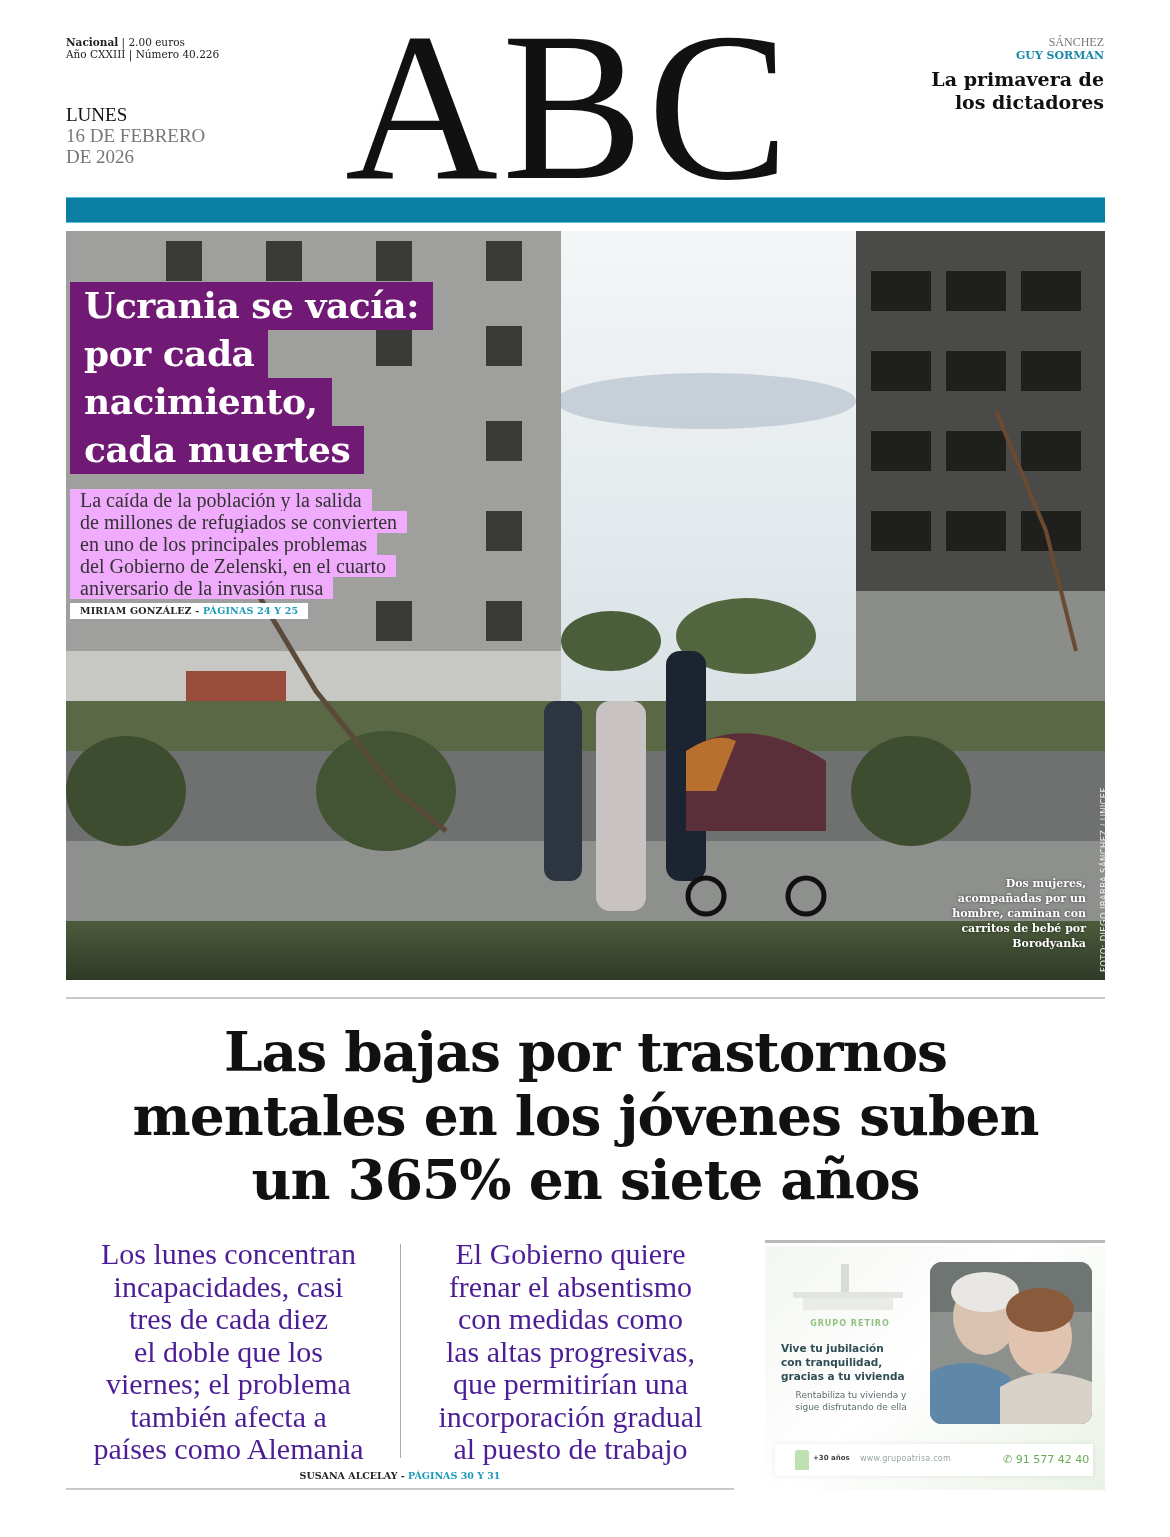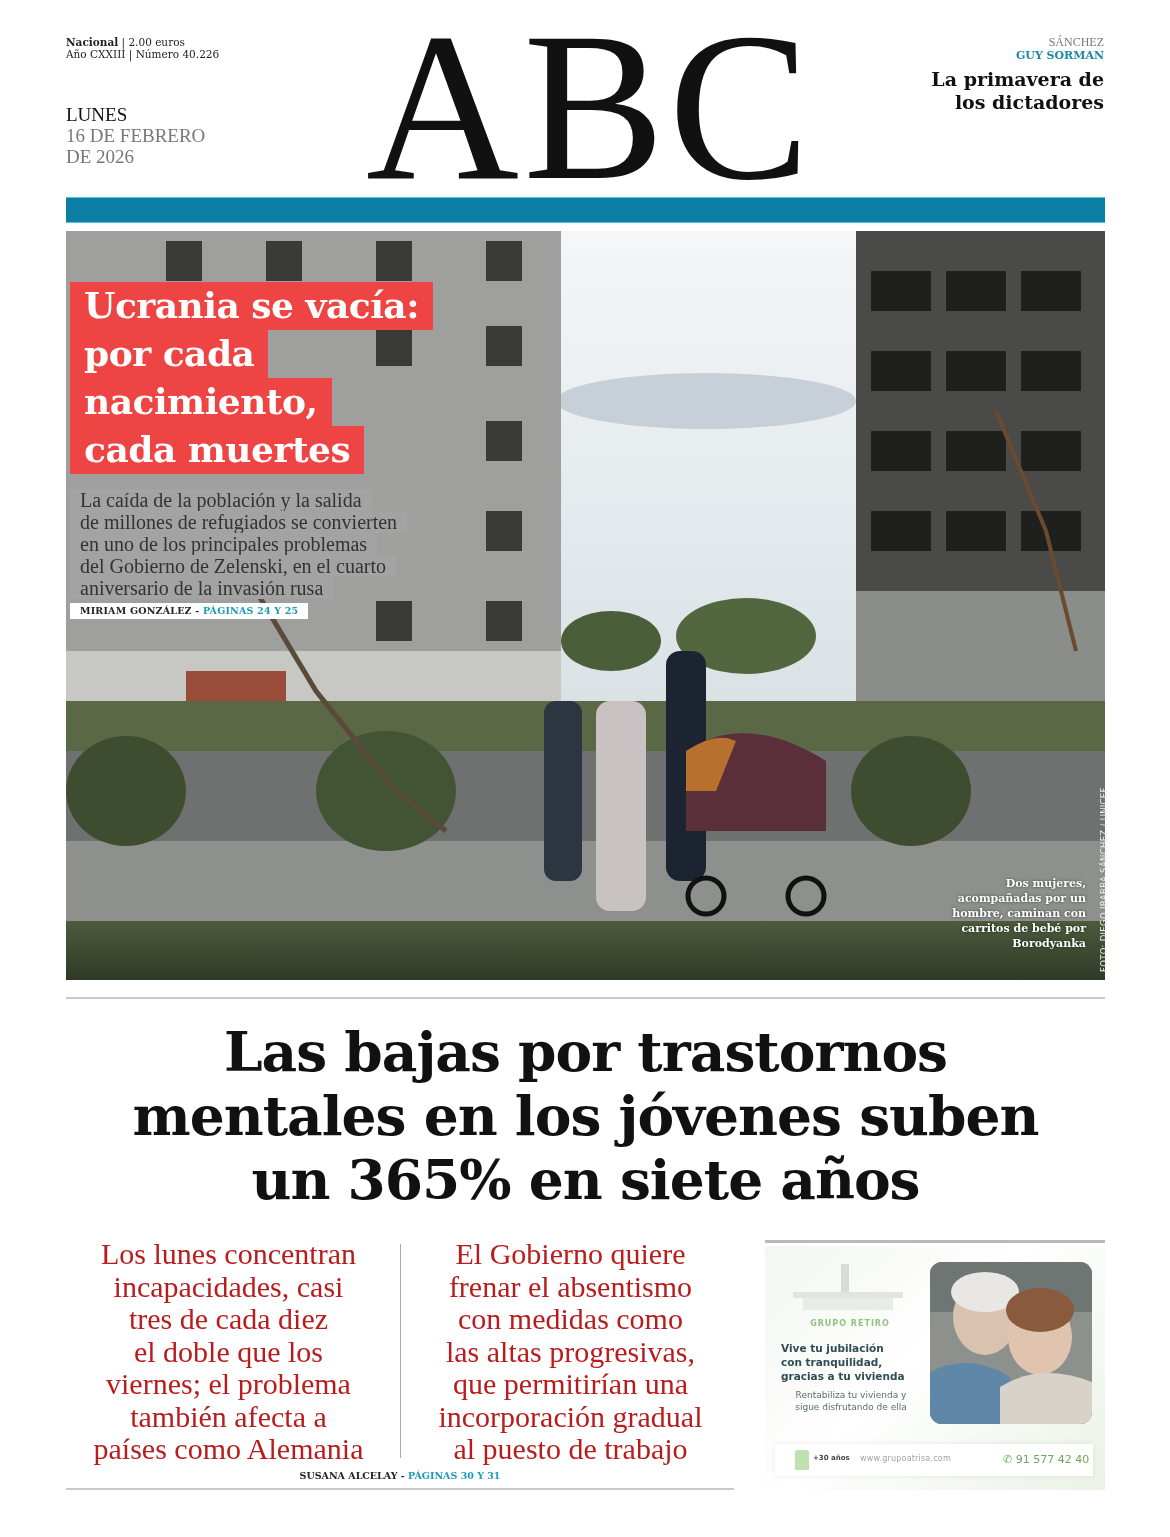--- a/index.html
+++ b/index.html
@@ -3,50 +3,50 @@
 <meta charset="utf-8">
 <style>
   html, body { margin: 0; padding: 0; background: #ffffff; }
   body { width: 1170px; height: 1537px; position: relative; overflow: hidden; font-family: "DejaVu Serif", serif; color: #111; }
 
   .masthead-left { position: absolute; left: 66px; top: 36px; font-family: "DejaVu Serif", serif; font-size: 10.5px; line-height: 12px; color: #222; }
   .masthead-left b { font-weight: bold; }
   .masthead-date { position: absolute; left: 66px; top: 104px; font-family: "Liberation Serif", serif; font-size: 19px; line-height: 21px; color: #777; }
   .masthead-date .day { color: #111; }
 
-  .logo { position: absolute; left: 345px; top: 12px; width: 490px; text-align: center; font-family: "Liberation Serif", serif; font-size: 212px; line-height: 190px; letter-spacing: 4px; color: #111; }
+  .logo { position: absolute; left: 345px; top: 12px; width: 490px; font-family: "Liberation Serif", serif; font-size: 212px; line-height: 190px; letter-spacing: 4px; color: #111; }
 
   .opinion { position: absolute; right: 66px; top: 36px; text-align: right; width: 260px; }
   .opinion .section { font-family: "Liberation Serif", serif; font-size: 12px; color: #777; line-height: 13px; }
   .opinion .author { font-family: "DejaVu Serif", serif; font-weight: bold; font-size: 11px; color: #1a8aa8; line-height: 13px; }
   .opinion .title { font-family: "DejaVu Serif", serif; font-weight: bold; font-size: 19px; line-height: 23px; color: #111; margin-top: 6px; }
 
   .brand-bar { position: absolute; left: 66px; top: 197px; width: 1039px; height: 24px; background: #0b7ea3; border-top: 1px solid #5bc0dc; border-bottom: 1px solid #5bc0dc; }
 
   .photo { position: absolute; left: 66px; top: 231px; width: 1039px; height: 749px; overflow: hidden; background: #9aa3a5; }
   .photo svg { position: absolute; left: 0; top: 0; }
 
   .hl-box { position: absolute; left: 70px; top: 282px; }
-  .hl-line { display: inline-block; background: #ef4444; color: #fff; font-family: "DejaVu Serif", serif; font-weight: bold; font-size: 36px; line-height: 46px; padding: 0 14px 2px 14px; margin-bottom: 0px; letter-spacing: -0.5px; }
+  .hl-line { display: inline-block; background: #701a75; color: #fff; font-family: "DejaVu Serif", serif; font-weight: bold; font-size: 36px; line-height: 46px; padding: 0 14px 2px 14px; margin-bottom: 0px; letter-spacing: -0.5px; }
   .hl-row { height: 48px; }
 
   .sub-box { position: absolute; left: 70px; top: 489px; }
-  .sub-line { display: inline-block; background: #a3a3a3; color: #333; font-family: "Liberation Serif", serif; font-size: 20px; line-height: 22px; padding: 0 10px 0 10px; }
+  .sub-line { display: inline-block; background: #f0abfc; color: #333; font-family: "Liberation Serif", serif; font-size: 20px; line-height: 22px; padding: 0 10px 0 10px; }
   .sub-row { height: 22px; }
   .byline1 { display: inline-block; background: #fff; padding: 2px 10px 3px 10px; font-family: "DejaVu Serif", serif; font-weight: bold; font-size: 9.5px; color: #222; letter-spacing: 0.2px; }
   .byline1 .pages, .byline2 .pages { color: #1a9ab8; }
 
   .caption { position: absolute; right: 84px; top: 876px; text-align: right; color: #fff; font-family: "DejaVu Serif", serif; font-weight: bold; font-size: 11px; line-height: 15px; text-shadow: 0 0 3px rgba(0,0,0,0.6); }
   .credit { position: absolute; left: 1099px; top: 972px; transform-origin: left top; transform: rotate(-90deg); font-family: "DejaVu Sans", sans-serif; font-size: 8.5px; color: #eee; white-space: nowrap; letter-spacing: 0.3px; }
 
   .rule1 { position: absolute; left: 66px; top: 997px; width: 1039px; height: 2px; background: #c9c9c9; }
 
   .main-headline { position: absolute; left: 66px; top: 1020px; width: 1039px; text-align: center; font-family: "DejaVu Serif", serif; font-weight: bold; font-size: 55px; line-height: 64px; color: #111; letter-spacing: -1px; }
 
-  .deck { position: absolute; top: 1238px; font-family: "Liberation Serif", serif; font-size: 30px; line-height: 32.5px; color: #b91c1c; text-align: center; }
+  .deck { position: absolute; top: 1238px; font-family: "Liberation Serif", serif; font-size: 30px; line-height: 32.5px; color: #4c1d95; text-align: center; }
   .deck-left { left: 66px; width: 325px; }
   .deck-right { left: 408px; width: 325px; }
   .col-divider { position: absolute; left: 400px; top: 1244px; width: 1px; height: 214px; background: #aaa; }
 
   .byline2 { position: absolute; left: 66px; top: 1470px; width: 668px; text-align: center; font-family: "DejaVu Serif", serif; font-weight: bold; font-size: 9.5px; color: #222; }
   .rule2 { position: absolute; left: 66px; top: 1488px; width: 668px; height: 2px; background: #c9c9c9; }
 
   .ad-rule { position: absolute; left: 765px; top: 1240px; width: 340px; height: 3px; background: #b9b9b9; }
   .ad { position: absolute; left: 765px; top: 1246px; width: 340px; height: 244px; background: linear-gradient(135deg, #f3f6f1 0%, #ffffff 45%, #eaf2e6 100%); overflow: hidden; }
   .ad .ad-building { position: absolute; left: 28px; top: 16px; width: 110px; height: 50px; }

